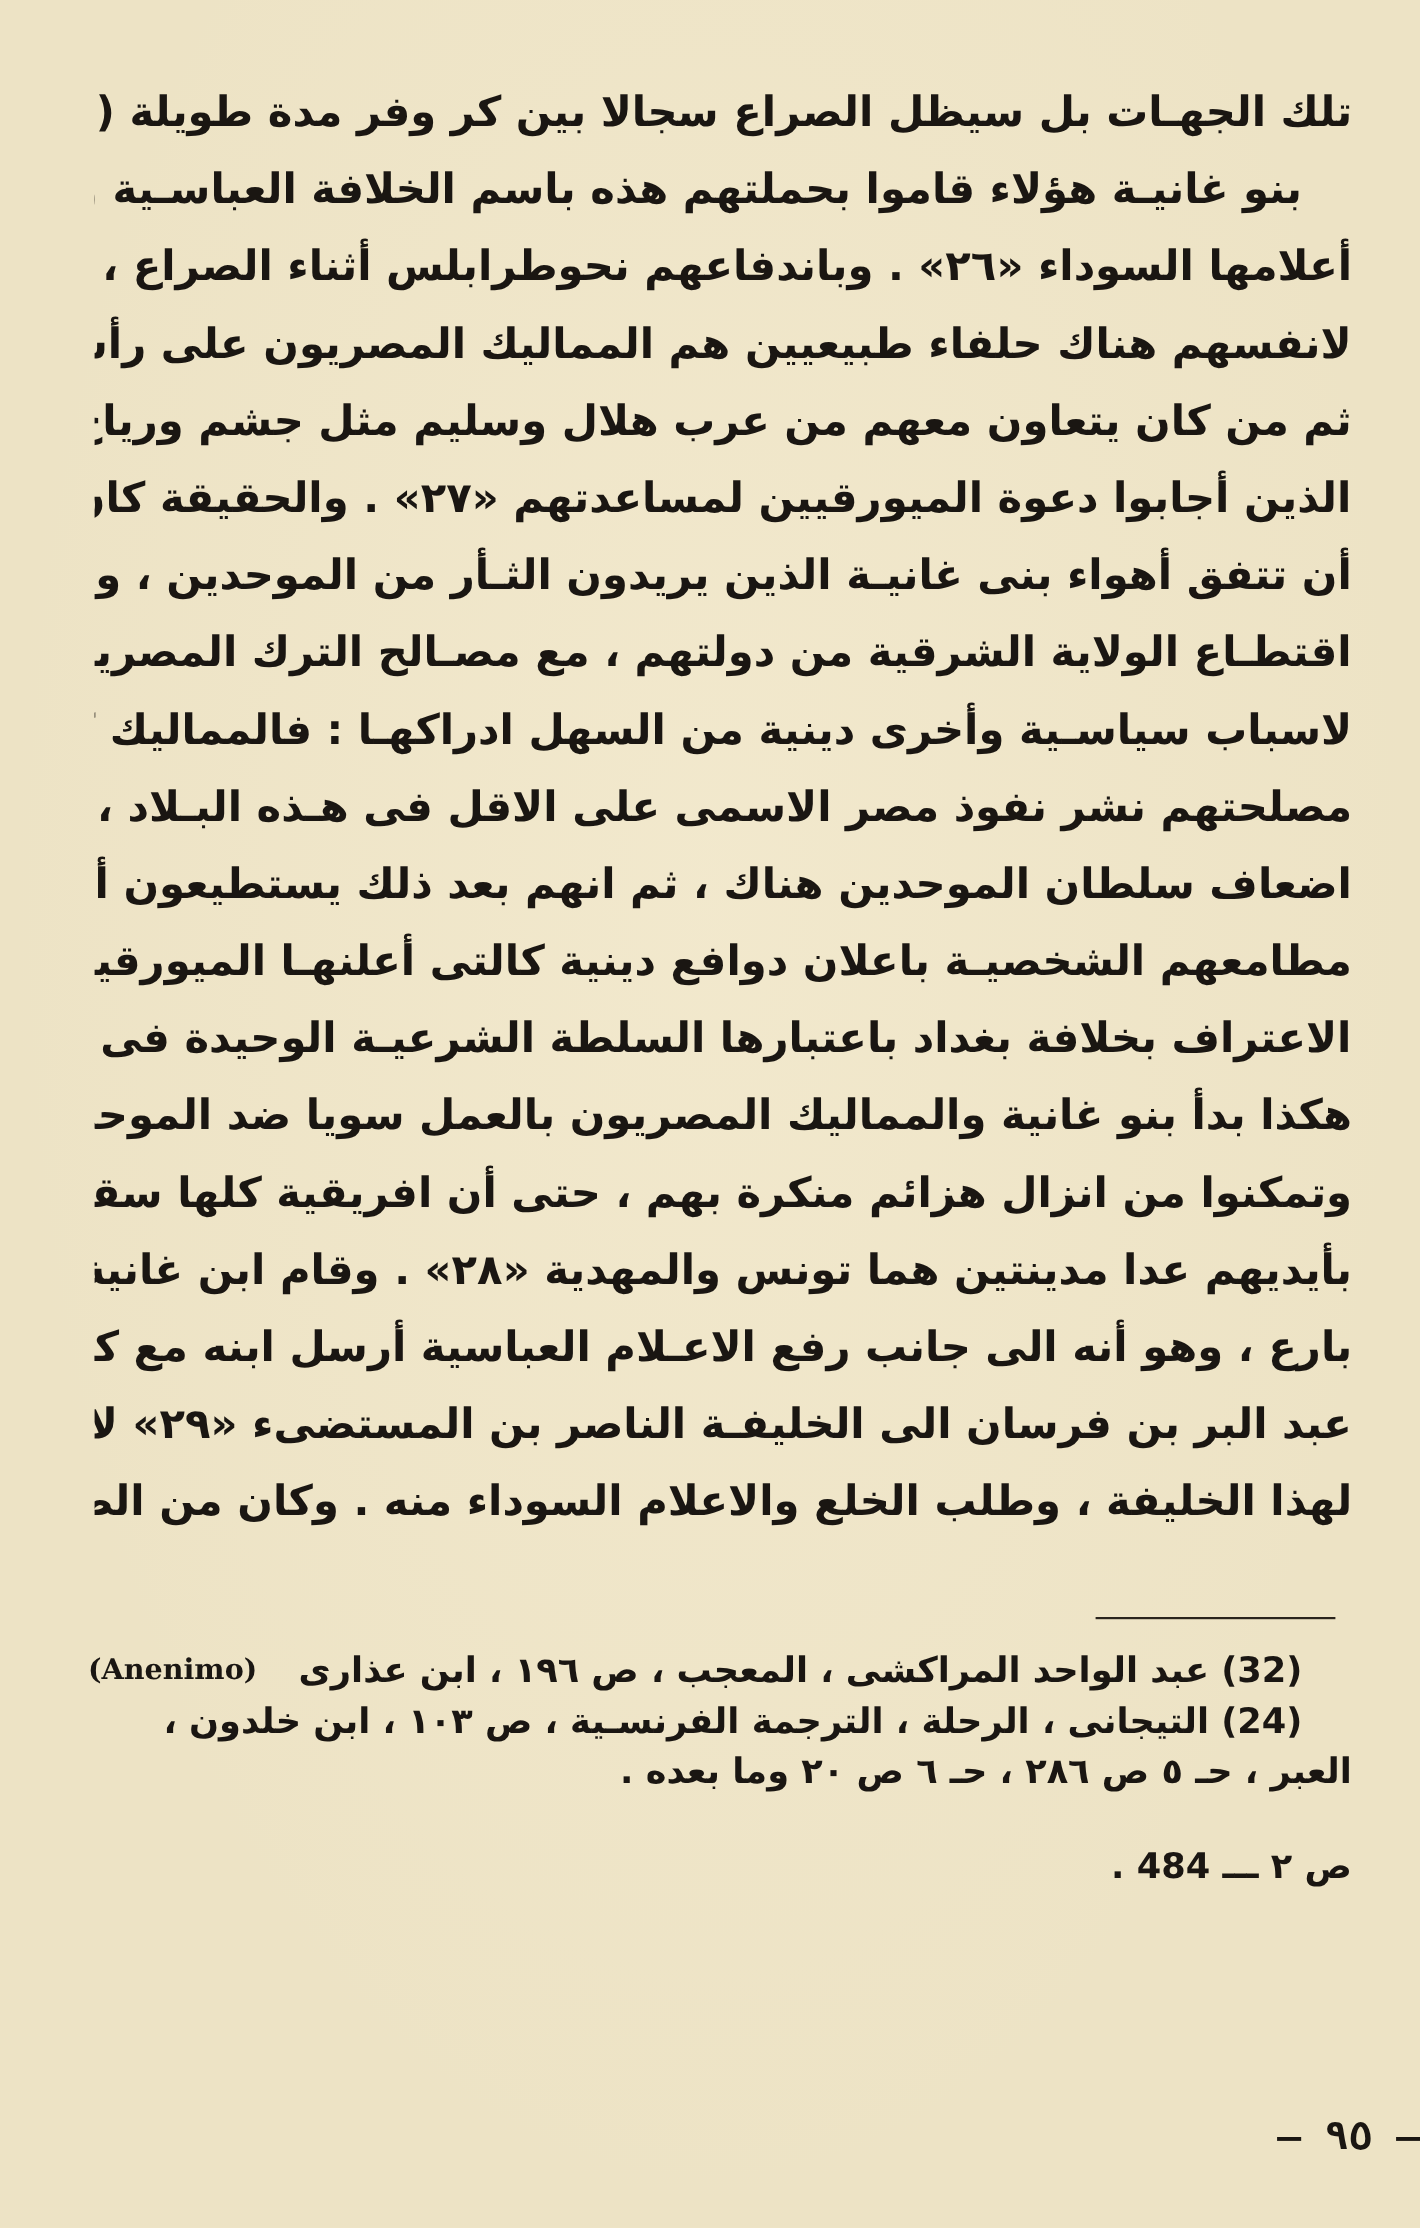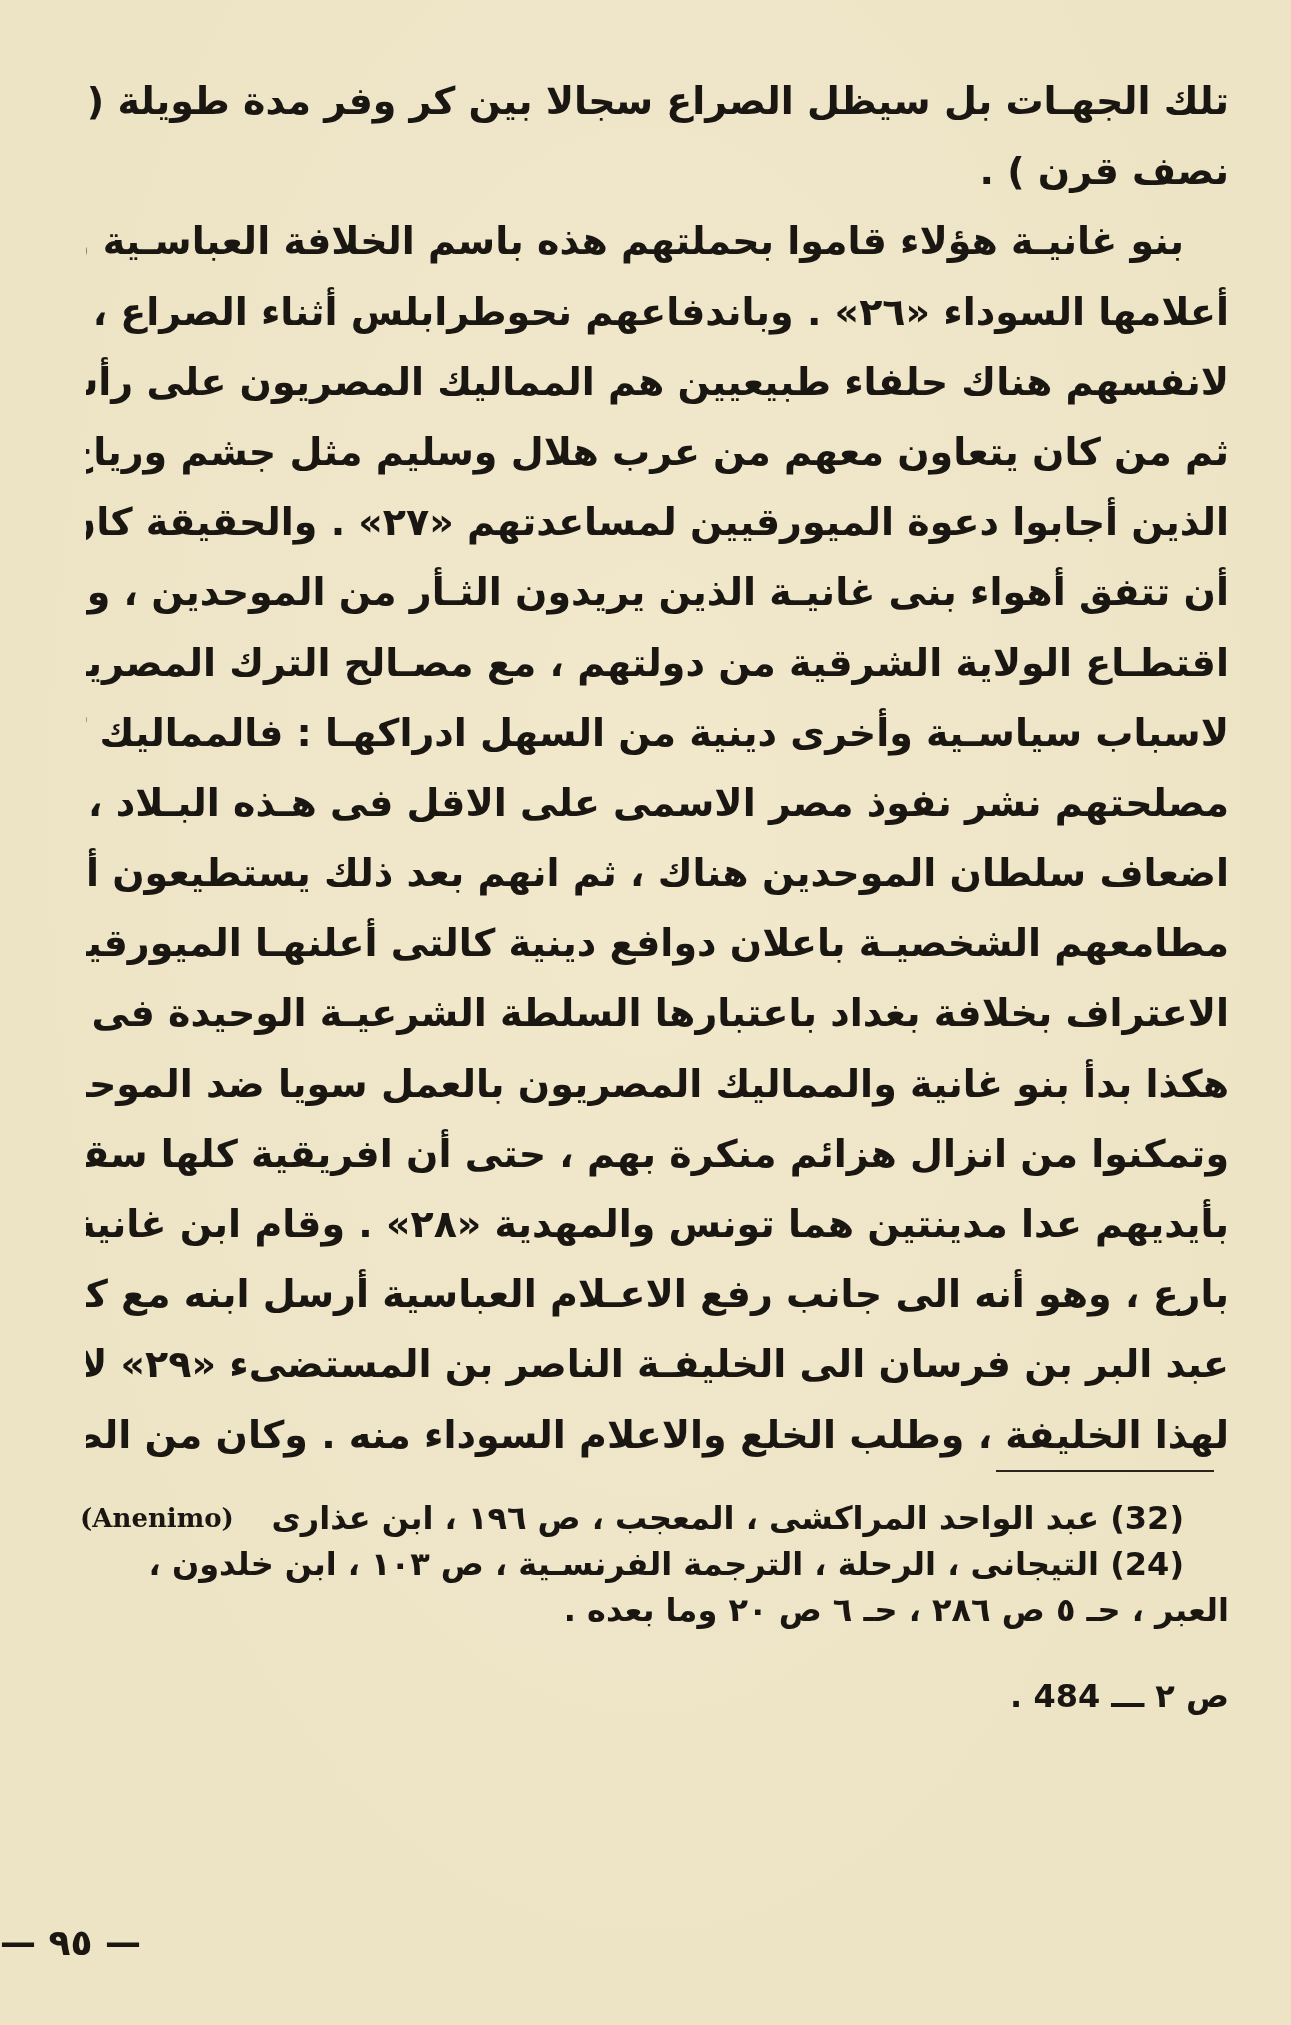--- a/index.html
+++ b/index.html
@@ -76,34 +76,34 @@
     }
     .fn-row {
       display: flex;
       justify-content: space-between;
       direction: rtl;
     }
     .page-number {
       position: absolute;
       left: 0; right: 0;
       top: 1922px;
-      text-align: left;
+      text-align: right;
       font-size: 36px;
       font-weight: bold;
       direction: rtl;
+      font-family: Liberation Mono, monospace;
     }
   </style>
 </head>
 <body>
 
 <div class="page">
 
   <div class="body-text">
     <span class="line">تلك الجهـات بل سيظل الصراع سجالا بين كر وفر مدة طويلة ( حوالى</span>
-    <span class="line short">نصف قرن ) .</span>
     <span class="line indent">بنو غانيـة هؤلاء قاموا بحملتهم هذه باسم الخلافة العباسـية وتحت</span>
     <span class="line">أعلامها السوداء «٢٦» . وباندفاعهم نحوطرابلس أثناء الصراع ، وجـدوا</span>
     <span class="line">لانفسهم هناك حلفاء طبيعيين هم المماليك المصريون على رأسهم قراقوش ،</span>
     <span class="line">ثم من كان يتعاون معهم من عرب هلال وسليم مثل جشم ورياح والاثبج</span>
     <span class="line">الذين أجابوا دعوة الميورقيين لمساعدتهم «٢٧» . والحقيقة كان من السهل</span>
     <span class="line">أن تتفق أهواء بنى غانيـة الذين يريدون الثـأر من الموحدين ، ومحاولة</span>
     <span class="line">اقتطـاع الولاية الشرقية من دولتهم ، مع مصـالح الترك المصريين وذلك</span>
     <span class="line">لاسباب سياسـية وأخرى دينية من السهل ادراكهـا : فالمماليك كان من</span>
     <span class="line">مصلحتهم نشر نفوذ مصر الاسمى على الاقل فى هـذه البـلاد ، وكذلك</span>
     <span class="line">اضعاف سلطان الموحدين هناك ، ثم انهم بعد ذلك يستطيعون أن يؤيدوا</span>

